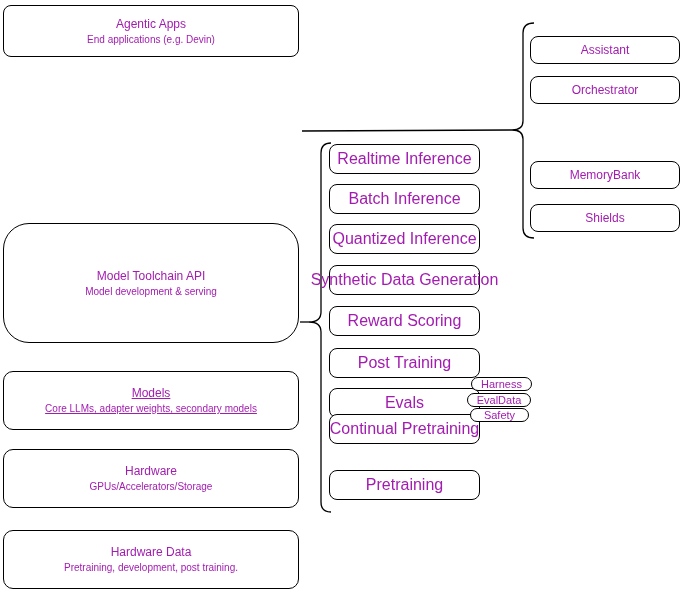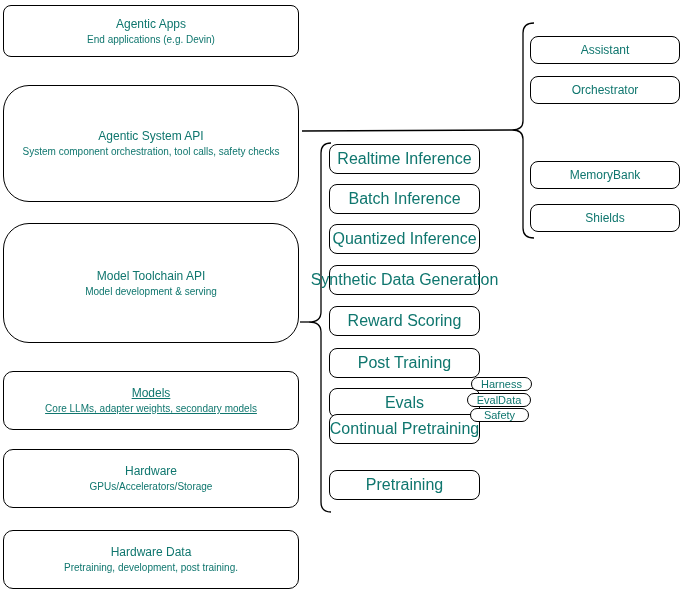--- a/index.html
+++ b/index.html
@@ -1,18 +1,18 @@
 <!DOCTYPE html>
 <html><head>
 <meta charset="utf-8">
 <style>
   html,body{margin:0;padding:0;background:#ffffff;}
   .canvas{
     position:relative;width:682px;height:591px;background:#ffffff;
-    font-family:"Liberation Sans", sans-serif;color:#0f766e;overflow:hidden;
+    font-family:"Liberation Sans", sans-serif;color:#a21caf;overflow:hidden;
   }
   .connectors{position:absolute;left:0;top:0;pointer-events:none;}
   .node{
     position:absolute;box-sizing:border-box;background:#ffffff;
     border:1.3px solid #000;display:flex;flex-direction:column;
     align-items:center;justify-content:center;text-align:center;
   }
   .node .title{font-size:12px;line-height:14px;white-space:nowrap;}
   .node .sub{font-size:10px;line-height:12px;margin-top:3px;white-space:nowrap;}
   .left{left:3px;width:296px;}
@@ -43,24 +43,20 @@
     <path d="M 300 322 L 309 322" stroke="#000" stroke-width="1.3" fill="none"></path>
 
     <path d="M 331 143 Q 321 143 321 153 L 321 312 Q 321 322 309 322 Q 321 322 321 332 L 321 502 Q 321 512 331 512" stroke="#000" stroke-width="1.3" fill="none"></path>
   </svg>
 
   <div class="node left r8" style="top:5px;height:52px;">
     <div class="title">Agentic Apps</div>
     <div class="sub">End applications (e.g. Devin)</div>
   </div>
 
-  <div class="node left r26" style="top:85px;height:117px;">
-    <div class="title">Agentic System API</div>
-    <div class="sub">System component orchestration, tool calls, safety checks</div>
-  </div>
 
   <div class="node left r26" style="top:223px;height:120px;">
     <div class="title">Model Toolchain API</div>
     <div class="sub">Model development &amp; serving</div>
   </div>
 
   <div class="node left r10" style="top:371px;height:59px;text-decoration:underline;">
     <div class="title">Models</div>
     <div class="sub">Core LLMs, adapter weights, secondary models</div>
   </div>

